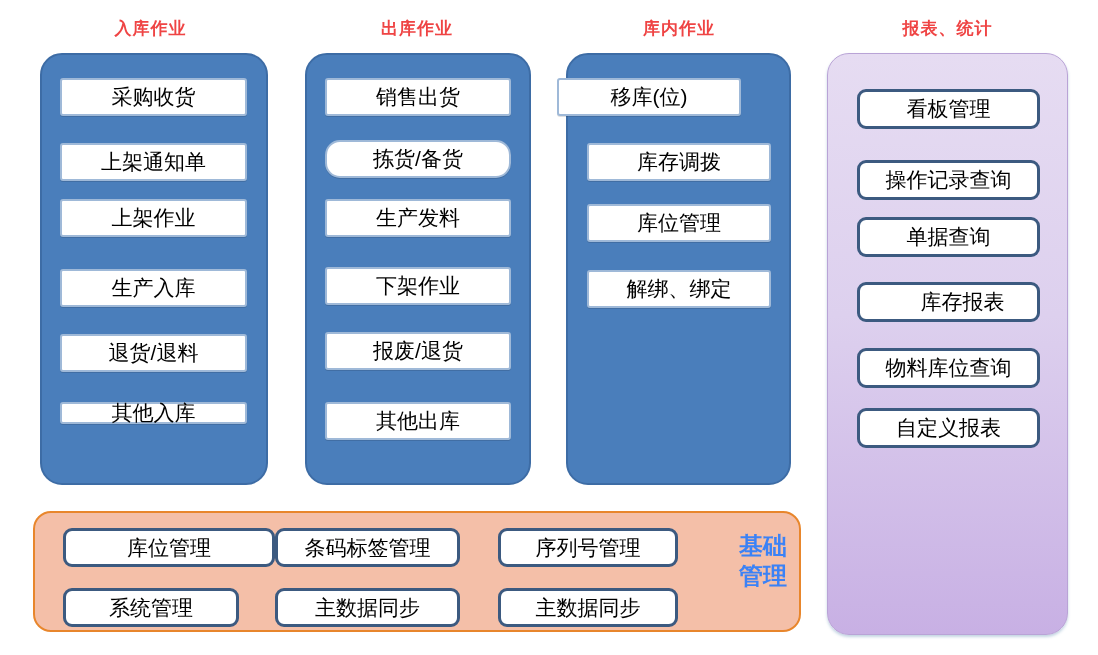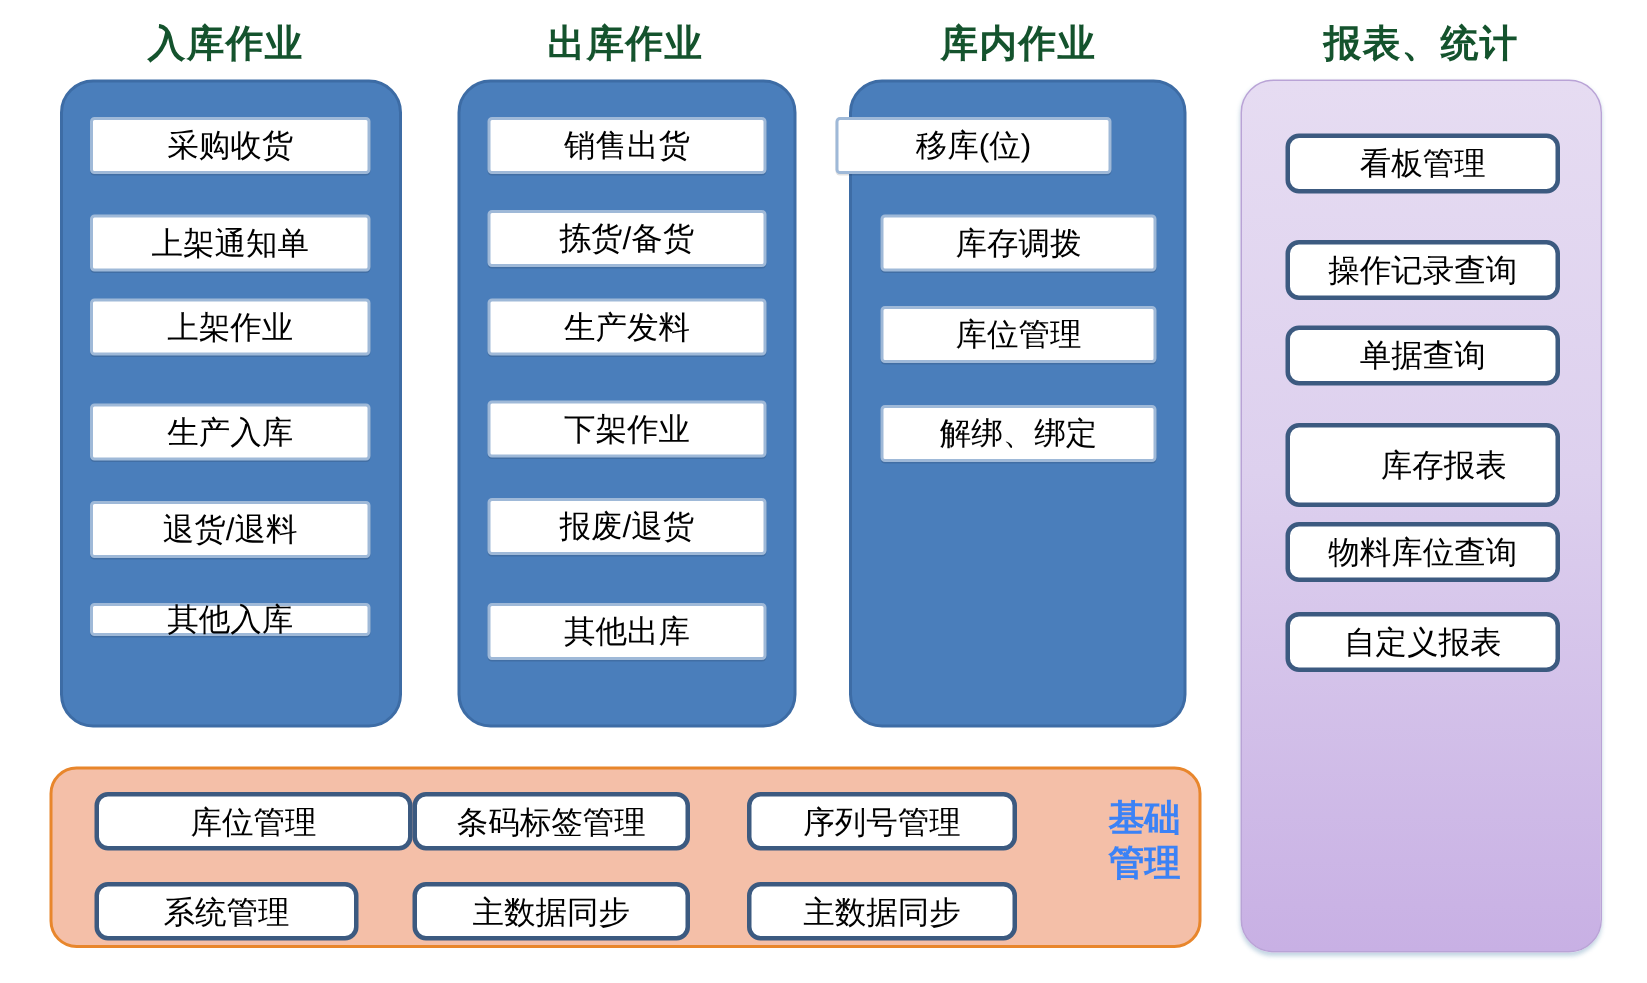--- a/index.html
+++ b/index.html
@@ -18,23 +18,23 @@
   #canvas {
     position: relative;
     width: 1098px;
     height: 655px;
   }
 
   
   .col-title {
     position: absolute;
     text-align: center;
-    font-size: 25px;
+    font-size: 17px;
     font-weight: bold;
-    color: #14532d;
+    color: #ef4444;
     letter-spacing: 1px;
     white-space: nowrap;
     line-height: 30px;
   }
 
   
   .panel-blue {
     position: absolute;
     background: #4a7ebb;
     border: 2px solid #3d6ca5;
@@ -129,21 +129,21 @@
   </div>
 
   <div class="col-title" style="left:303px; top:14px; width:228px;">出库作业</div>
 
   <div class="panel-blue" style="left:305px; top:53px; width:226px; height:432px;">
   </div>
 
   <div class="chip chip-blue" style="left:325px; top:78px; width:186px; height:38px;">
     <span>销售出货</span>
   </div>
-  <div class="chip chip-blue" style="left:325px; top:140px; width:186px; height:38px;">
+  <div class="chip chip-blue" style="left:325px; top:140px; width:186px; height:38px;border-radius:15px;">
     <span>拣货/备货</span>
   </div>
   <div class="chip chip-blue" style="left:325px; top:199px; width:186px; height:38px;">
     <span>生产发料</span>
   </div>
   <div class="chip chip-blue" style="left:325px; top:267px; width:186px; height:38px;">
     <span>下架作业</span>
   </div>
   <div class="chip chip-blue" style="left:325px; top:332px; width:186px; height:38px;">
     <span>报废/退货</span>
@@ -177,21 +177,21 @@
 
   <div class="chip chip-purple" style="left:857px; top:89px; width:183px; height:40px;">
     <span>看板管理</span>
   </div>
   <div class="chip chip-purple" style="left:857px; top:160px; width:183px; height:40px;">
     <span>操作记录查询</span>
   </div>
   <div class="chip chip-purple" style="left:857px; top:217px; width:183px; height:40px;">
     <span>单据查询</span>
   </div>
-  <div class="chip chip-purple" style="left:857px; top:282px; width:183px; height:56px;padding-left:28px;">
+  <div class="chip chip-purple" style="left:857px; top:282px; width:183px; height:40px;padding-left:28px;">
     <span>库存报表</span>
   </div>
   <div class="chip chip-purple" style="left:857px; top:348px; width:183px; height:40px;">
     <span>物料库位查询</span>
   </div>
   <div class="chip chip-purple" style="left:857px; top:408px; width:183px; height:40px;">
     <span>自定义报表</span>
   </div>
 
   <div class="panel-orange" style="left:33px; top:511px; width:768px; height:121px;">

